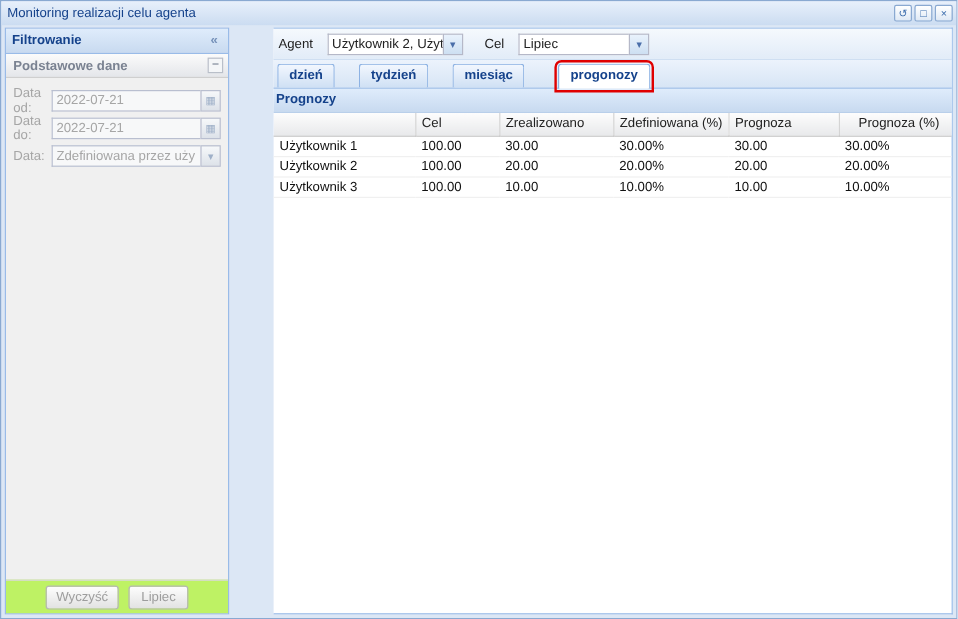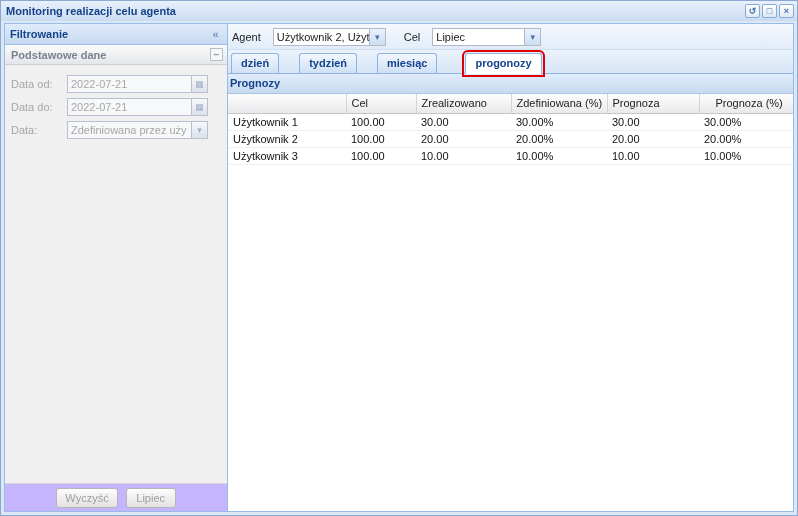--- a/index.html
+++ b/index.html
@@ -1,35 +1,35 @@
 <!DOCTYPE html>
 <html><head>
 <meta charset="utf-8">
 <style>
   html,body{margin:0;padding:0;background:#ffffff;}
   .window{position:relative;width:798px;height:516px;box-sizing:border-box;background:#dce7f5;border:1px solid #8aa9d1;font-family:"Liberation Sans",sans-serif;font-size:11px;color:#222;overflow:hidden;}
-  .titlebar{height:20px;display:flex;align-items:center;padding:0 3px 0 5px;background:linear-gradient(#e8f0fb,#cbdcf1);color:#15428b;font-weight:bold;}
+  .titlebar{height:20px;display:flex;align-items:center;padding:0 3px 0 5px;background:linear-gradient(#e8f0fb,#cbdcf1);color:#15428b;font-weight:normal;}
   .titlebar .title{flex:1;}
   .win-tools{display:flex;gap:2px;}
   .wtool{width:15px;height:14px;display:flex;align-items:center;justify-content:center;border:1px solid #8aa9d1;background:linear-gradient(#ffffff,#dfe9f5);border-radius:2px;font-size:9px;color:#3f6fae;cursor:pointer;box-sizing:border-box;}
 
-  .sidebar{position:absolute;left:3px;top:22px;bottom:3px;width:224px;box-sizing:border-box;border:1px solid #99bbe8;background:#f0f0f0;display:flex;flex-direction:column;}
+  .sidebar{position:absolute;left:3px;top:22px;bottom:3px;width:187px;box-sizing:border-box;border:1px solid #99bbe8;background:#f0f0f0;display:flex;flex-direction:column;}
   .side-header{height:20px;flex:0 0 20px;display:flex;align-items:center;padding:0 4px 0 5px;background:linear-gradient(#dfecfb,#c8daf0);border-bottom:1px solid #99bbe8;color:#15428b;font-weight:bold;}
   .side-header .htext{flex:1;}
   .tool-btn{width:15px;height:15px;display:flex;align-items:center;justify-content:center;color:#7591b9;font-weight:bold;font-size:11px;cursor:pointer;}
   .section-header{height:19px;flex:0 0 19px;display:flex;align-items:center;padding:0 4px 0 6px;background:linear-gradient(#fbfbfb,#e4e6ea);border-bottom:1px solid #cfcfcf;color:#7a8291;font-weight:bold;}
   .section-header .htext{flex:1;}
   .minus-box{width:13px;height:13px;border:1px solid #b9bfc9;background:#f4f6f8;color:#8d97a5;display:flex;align-items:center;justify-content:center;font-size:10px;line-height:1;cursor:pointer;box-sizing:border-box;}
   .form{padding:10px 6px 0 6px;}
   .field-row{display:flex;align-items:center;margin-bottom:5px;height:18px;}
   .field-label{width:56px;color:#a6a6a6;}
   .tfield{display:flex;height:18px;}
   .tfield input{width:124px;height:18px;box-sizing:border-box;border:1px solid #b9bfd0;border-right:none;background:#f7f8f9;color:#a6a6a6;font:11px "Liberation Sans",sans-serif;padding:0 3px;outline:none;}
   .trigger{width:17px;height:18px;box-sizing:border-box;border:1px solid #b9bfd0;background:linear-gradient(#f6f8fa,#dde2e9);display:flex;align-items:center;justify-content:center;color:#9fb0c8;font-size:9px;cursor:pointer;}
-  .side-footer{margin-top:auto;height:27px;flex:0 0 27px;display:flex;align-items:center;justify-content:center;gap:8px;background:#c4b5fd;border-top:1px solid #d9d9d9;}
+  .side-footer{margin-top:auto;height:27px;flex:0 0 27px;display:flex;align-items:center;justify-content:center;gap:8px;background:#bef264;border-top:1px solid #d9d9d9;}
   .side-btn{min-width:50px;height:20px;border:1px solid #b6b6b6;border-radius:3px;background:linear-gradient(#fdfdfd,#e2e2e2);color:#9d9d9d;font:11px "Liberation Sans",sans-serif;padding:0 8px;cursor:default;}
 
   .main{position:absolute;left:227px;top:22px;right:3px;bottom:3px;box-sizing:border-box;border:1px solid #99bbe8;border-left:none;background:#ffffff;display:flex;flex-direction:column;}
   .toolbar{height:25px;flex:0 0 25px;display:flex;align-items:center;gap:12px;padding:0 4px;background:linear-gradient(#f5f9fd,#e2ecf8);border-bottom:1px solid #cfdff2;}
   .tb-label{color:#222;}
   .combo{display:inline-flex;height:18px;background:#ffffff;}
   .combo .combo-text{box-sizing:border-box;border:1px solid #b5b8c8;border-right:none;height:18px;line-height:16px;padding:0 3px;overflow:hidden;white-space:nowrap;background:#fff;color:#222;}
   .combo .ctrigger{width:17px;height:18px;box-sizing:border-box;border:1px solid #b5b8c8;background:linear-gradient(#e9f2fc,#cddff2);display:flex;align-items:center;justify-content:center;color:#4a6ea9;font-size:9px;cursor:pointer;}
   .combo.agent .combo-text{width:96px;}
   .combo.cel .combo-text{width:92px;}

